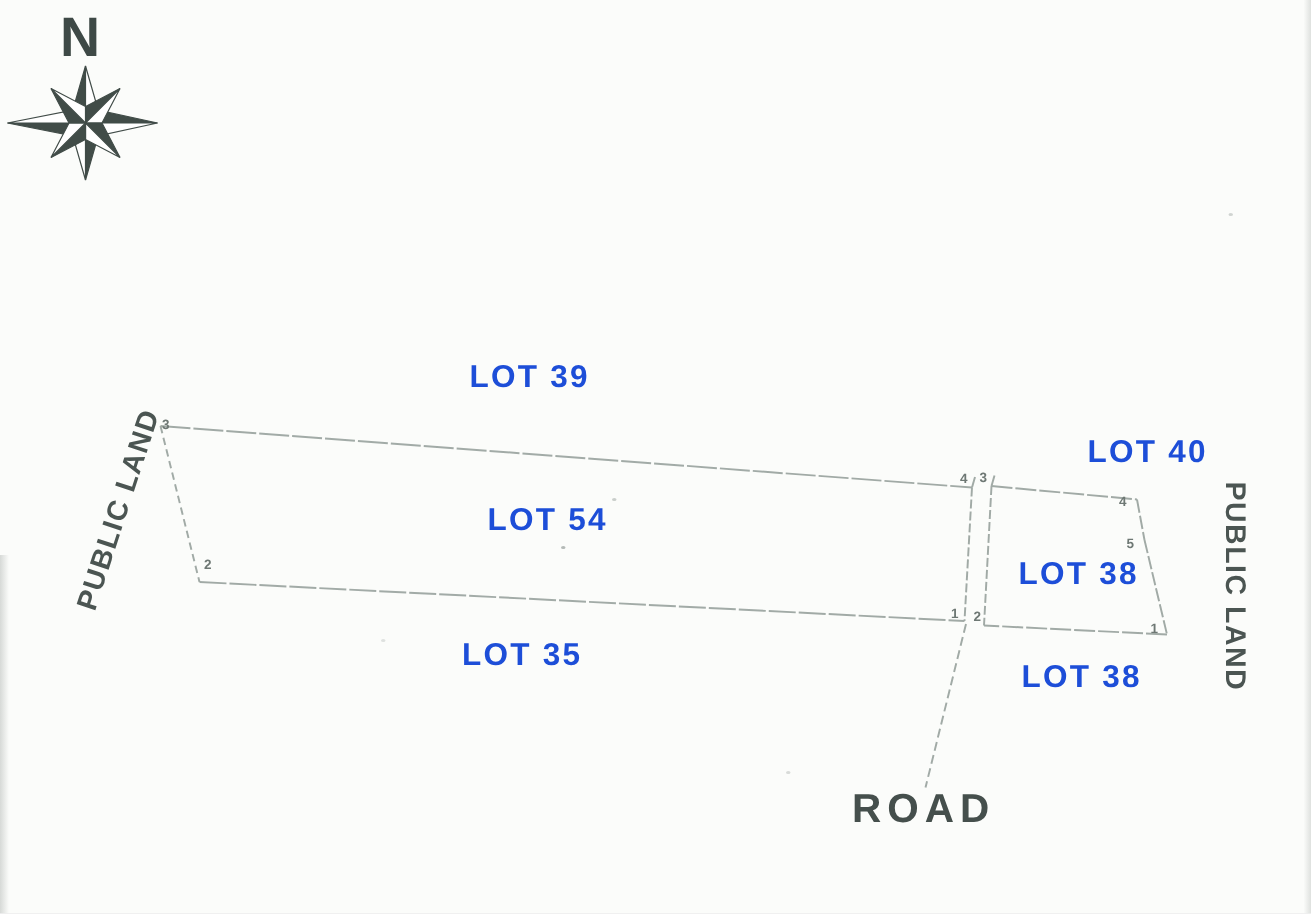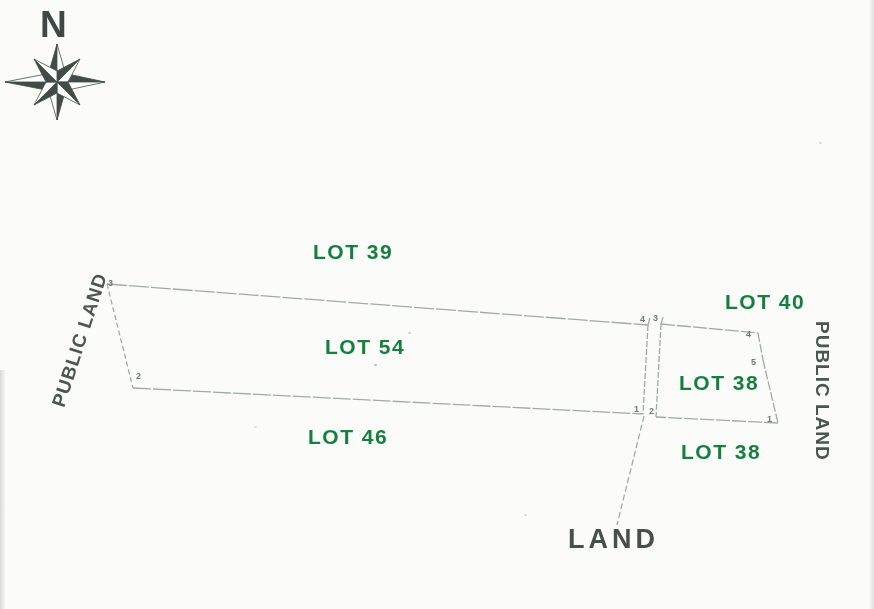--- a/index.html
+++ b/index.html
@@ -3,21 +3,21 @@
 <meta charset="utf-8">
 <style>
   html,body{margin:0;padding:0;background:#e8e8e8;}
   .canvas{
     position:relative;width:874px;height:609px;overflow:hidden;
     background:#fbfcfa;
     font-family:"Liberation Sans", sans-serif;
   }
   .canvas svg{position:absolute;left:0;top:0;}
   .lot-label{
-    position:absolute;color:#15803d;font-weight:600;font-size:21px;
+    position:absolute;color:#1d4ed8;font-weight:600;font-size:21px;
     letter-spacing:1.5px;white-space:nowrap;
   }
   .north-label{
     position:absolute;left:40px;top:4px;font-size:37px;font-weight:800;
     color:#3e4946;letter-spacing:0;
   }
   .public-land{
     position:absolute;color:#4b5552;font-weight:600;font-size:19px;
     letter-spacing:1px;white-space:nowrap;text-align:center;
   }
@@ -92,29 +92,29 @@
       <path d="M34,105 L46,82 L57,82 Z" fill="#ffffff"></path>
       <path d="M34,59 L46,82 L57,82 Z" fill="#414c48"></path>
       <path d="M34,59 L57,71 L57,82 Z" fill="#ffffff"></path>
     </g>
   </svg>
 
   <div class="north-label">N</div>
 
   <div class="lot-label" style="left:313px;top:240px;">LOT 39</div>
   <div class="lot-label" style="left:325px;top:335px;">LOT 54</div>
-  <div class="lot-label" style="left:308px;top:425px;">LOT 46</div>
+  <div class="lot-label" style="left:308px;top:425px;">LOT 35</div>
   <div class="lot-label" style="left:725px;top:290px;">LOT 40</div>
   <div class="lot-label" style="left:679px;top:371px;">LOT 38</div>
   <div class="lot-label" style="left:681px;top:440px;">LOT 38</div>
 
   <div class="public-land left">PUBLIC LAND</div>
   <div class="public-land right">PUBLIC LAND</div>
 
-  <div class="road-label">LAND</div>
+  <div class="road-label">ROAD</div>
 
   <span class="corner-marker" style="left:108px;top:279px;">3</span>
   <span class="corner-marker" style="left:136px;top:372px;">2</span>
   <span class="corner-marker" style="left:640px;top:315px;">4</span>
   <span class="corner-marker" style="left:653px;top:314px;">3</span>
   <span class="corner-marker" style="left:634px;top:405px;">1</span>
   <span class="corner-marker" style="left:649px;top:407px;">2</span>
   <span class="corner-marker" style="left:746px;top:330px;">4</span>
   <span class="corner-marker" style="left:751px;top:358px;">5</span>
   <span class="corner-marker" style="left:767px;top:415px;">1</span>

